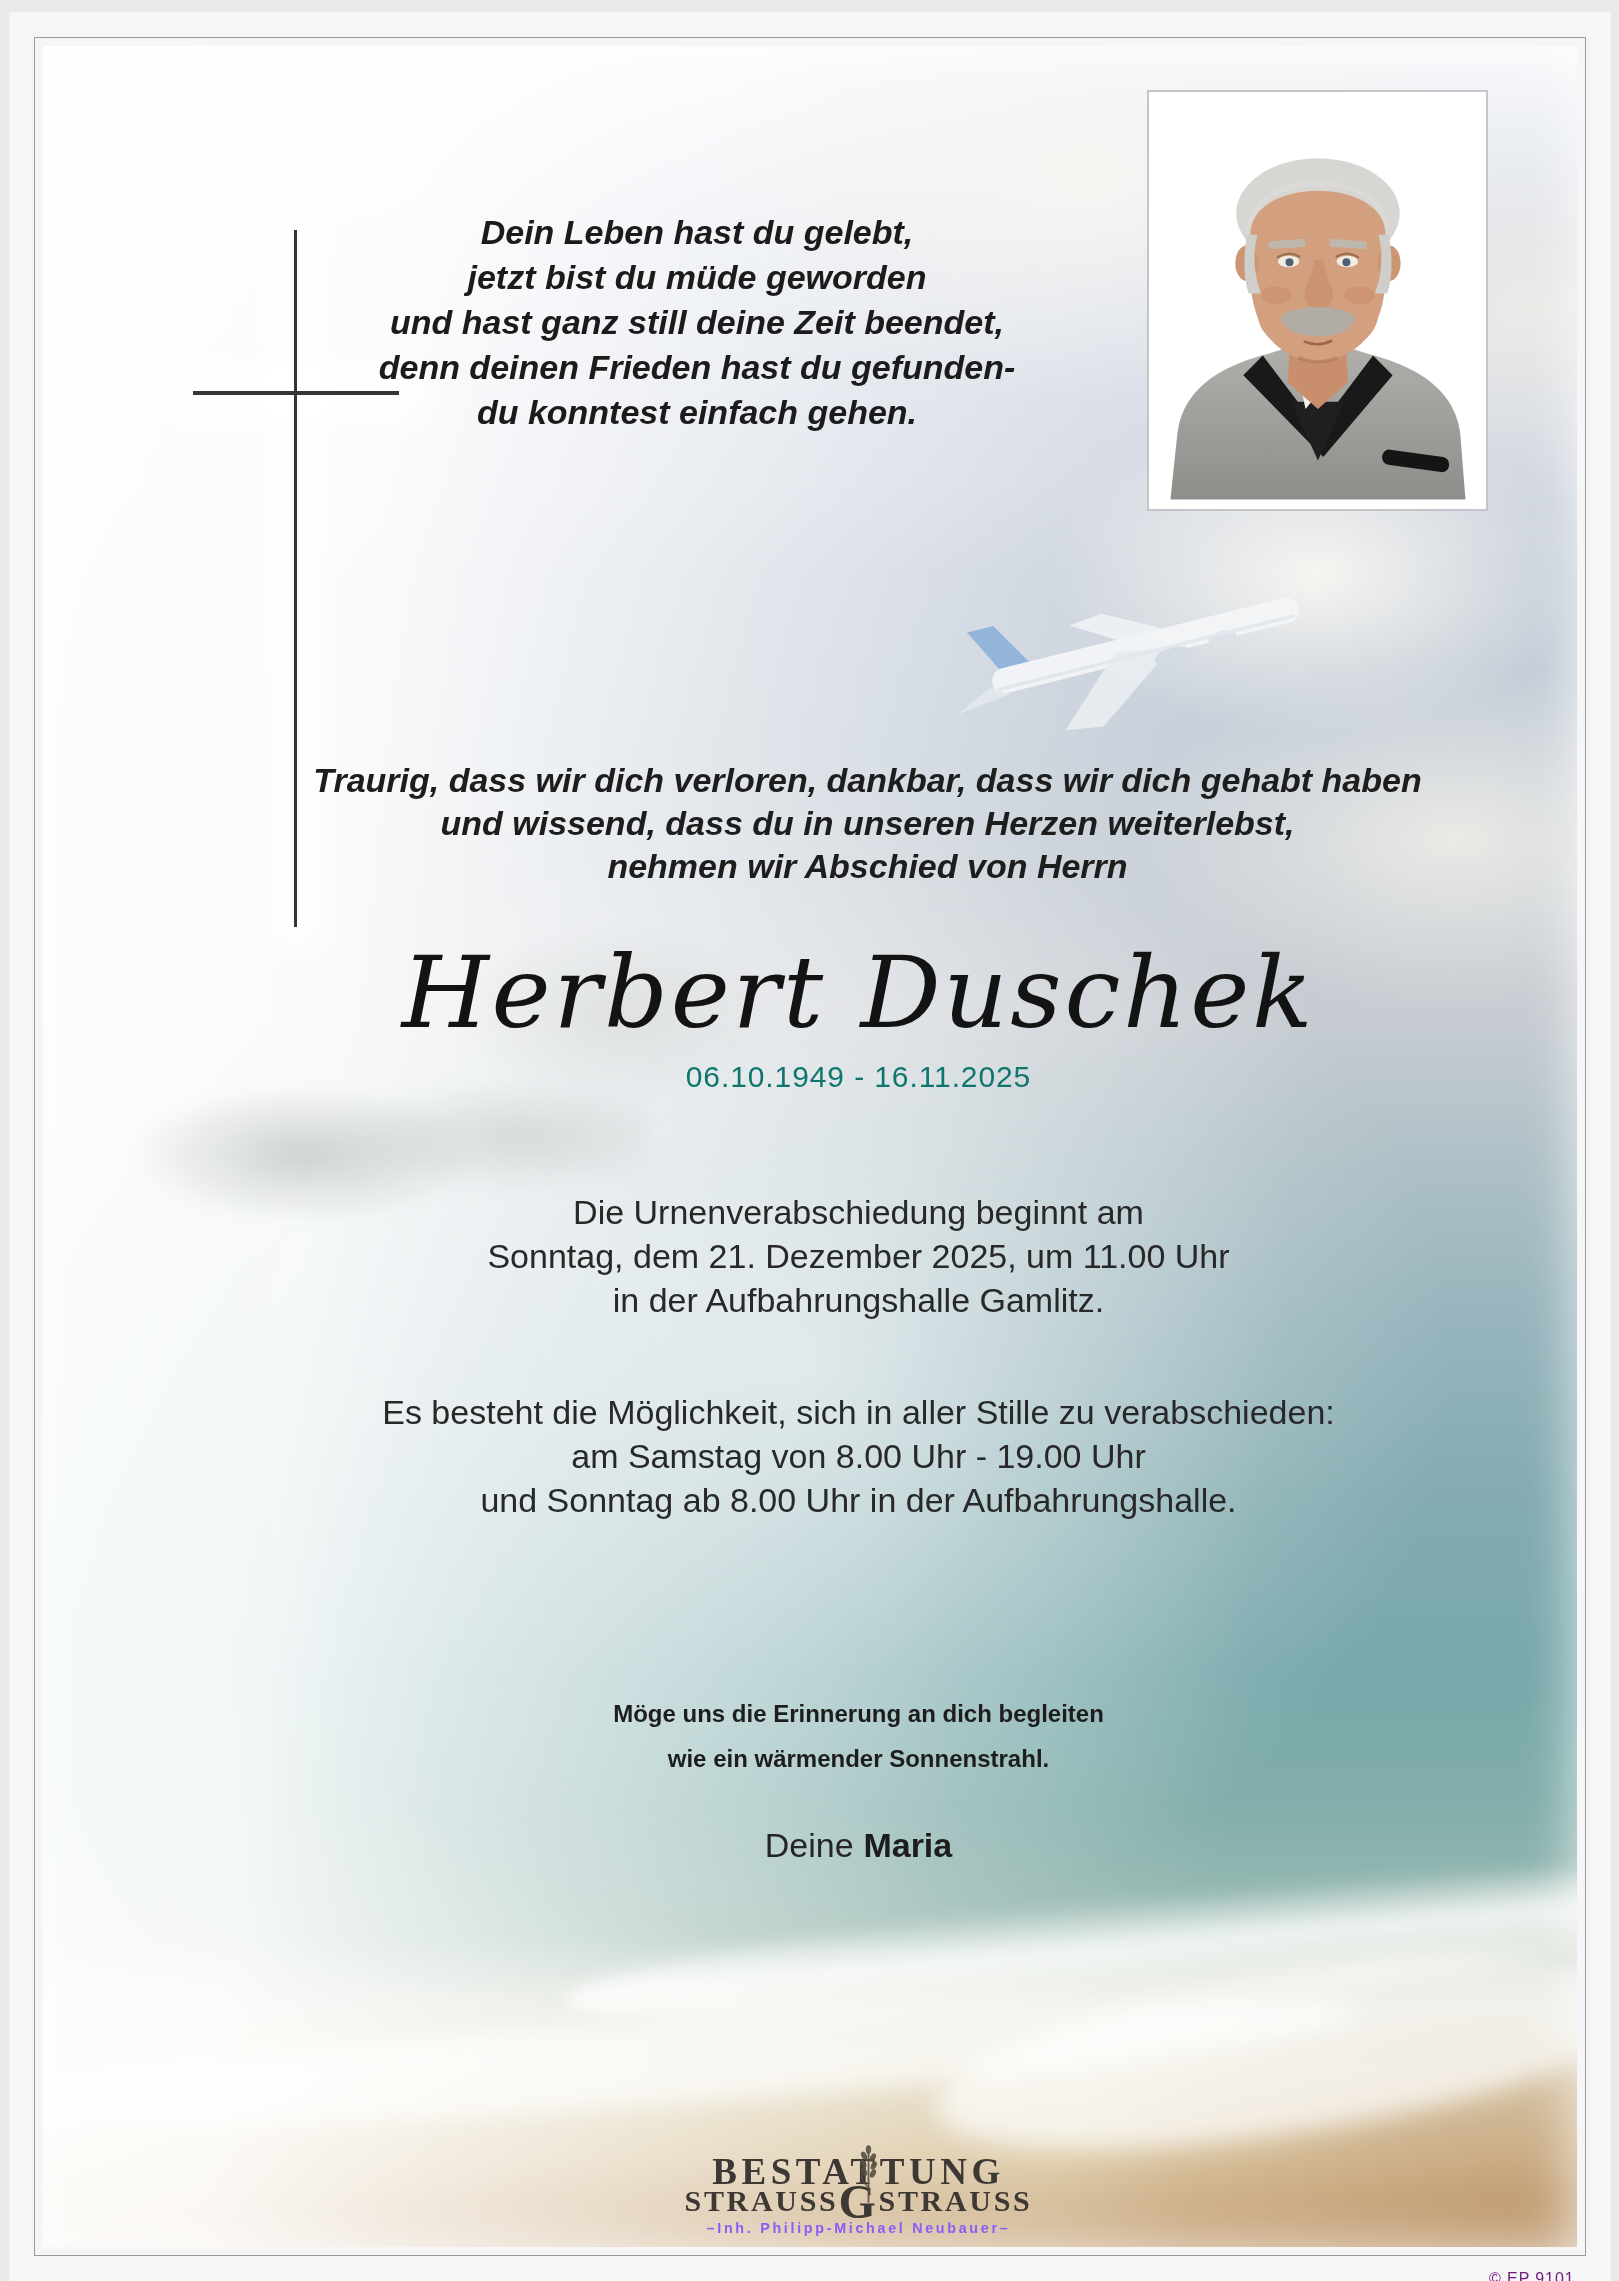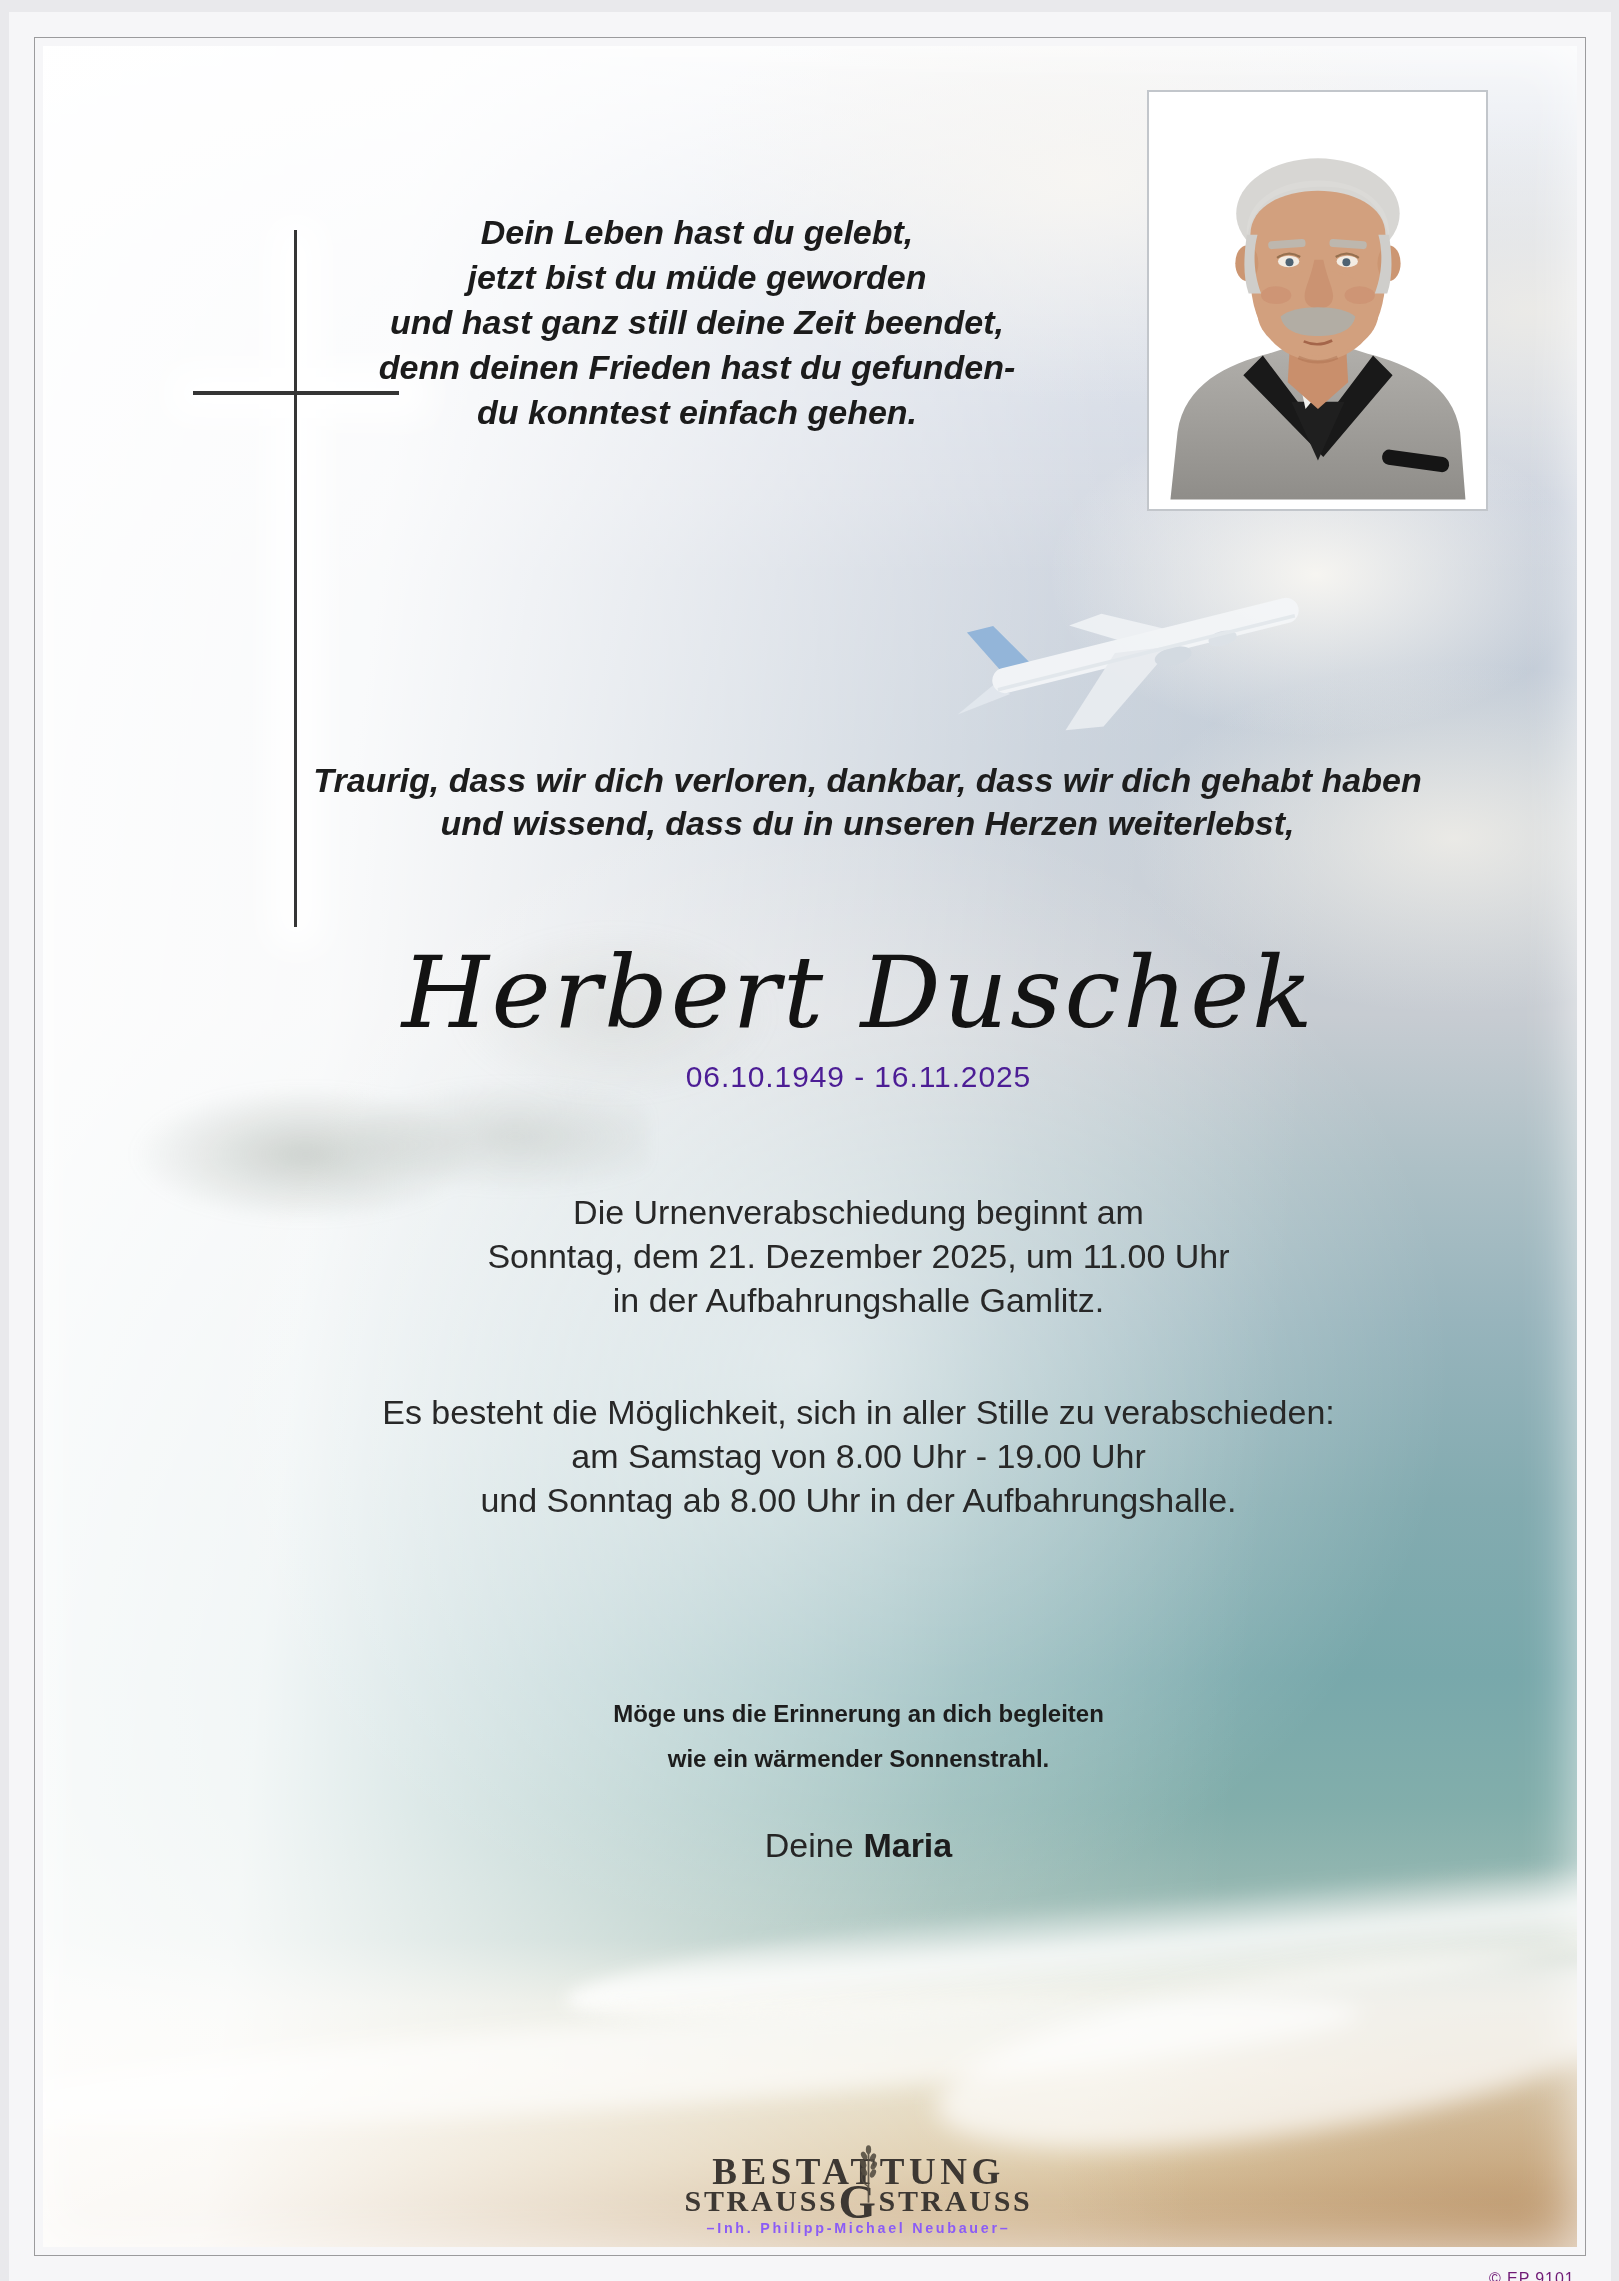--- a/index.html
+++ b/index.html
@@ -66,21 +66,21 @@
   .photo svg{display:block;width:100%;height:100%;background:#fff;}
   
   .tblock{position:absolute;text-align:center;z-index:10;}
   .poem{left:0;width:1377px;top:198px;font-size:34px;line-height:45px;
     font-weight:bold;font-style:italic;color:#1b1b1b;}
   .intro{left:116px;right:0;top:747px;font-size:34px;line-height:43px;
     font-weight:bold;font-style:italic;color:#1d1d1d;}
   .name{left:98px;right:0;top:927px;
     font-family:"DejaVu Serif",serif;font-style:italic;font-weight:500;
     font-size:100px;line-height:107px;letter-spacing:2.7px;color:#131313;}
-  .dates{left:98px;right:0;top:1048px;font-size:30px;color:#4c1d95;letter-spacing:0.9px;}
+  .dates{left:98px;right:0;top:1048px;font-size:30px;color:#0f766e;letter-spacing:0.9px;}
   .service{left:98px;right:0;top:1178px;font-size:34px;line-height:44px;color:#282828;}
   .viewing{left:98px;right:0;top:1378px;font-size:34px;line-height:44px;color:#282828;}
   .closing{left:98px;right:0;top:1679px;font-size:24px;line-height:45px;font-weight:bold;color:#1d1d1d;}
   .mixline{left:98px;right:0;display:flex;justify-content:center;gap:9.8px;font-size:34px;color:#252525;}
   .farewell{top:1814px;align-items:flex-end;}
   .family{top:1903px;}
   .b{font-weight:bold;color:#1d1d1d;}
   
   .fh{left:98px;right:0;top:2140px;color:#3d3833;z-index:10;
     font-family:"Liberation Serif",serif;}
@@ -169,20 +169,21 @@
     <div>Dein Leben hast du gelebt,</div>
     <div>jetzt bist du müde geworden</div>
     <div>und hast ganz still deine Zeit beendet,</div>
     <div>denn deinen Frieden hast du gefunden-</div>
     <div>du konntest einfach gehen.</div>
   </div>
 
   <div class="tblock intro">
     <div>Traurig, dass wir dich verloren, dankbar, dass wir dich gehabt haben</div>
     <div>und wissend, dass du in unseren Herzen weiterlebst,</div>
+    <div>nehmen wir Abschied von Herrn</div>
   </div>
 
   <div class="tblock name">Herbert Duschek</div>
   <div class="tblock dates">06.10.1949 - 16.11.2025</div>
 
   <div class="tblock service">
     <div>Die Urnenverabschiedung beginnt am</div>
     <div>Sonntag, dem 21. Dezember 2025, um 11.00 Uhr</div>
     <div>in der Aufbahrungshalle Gamlitz.</div>
   </div>

